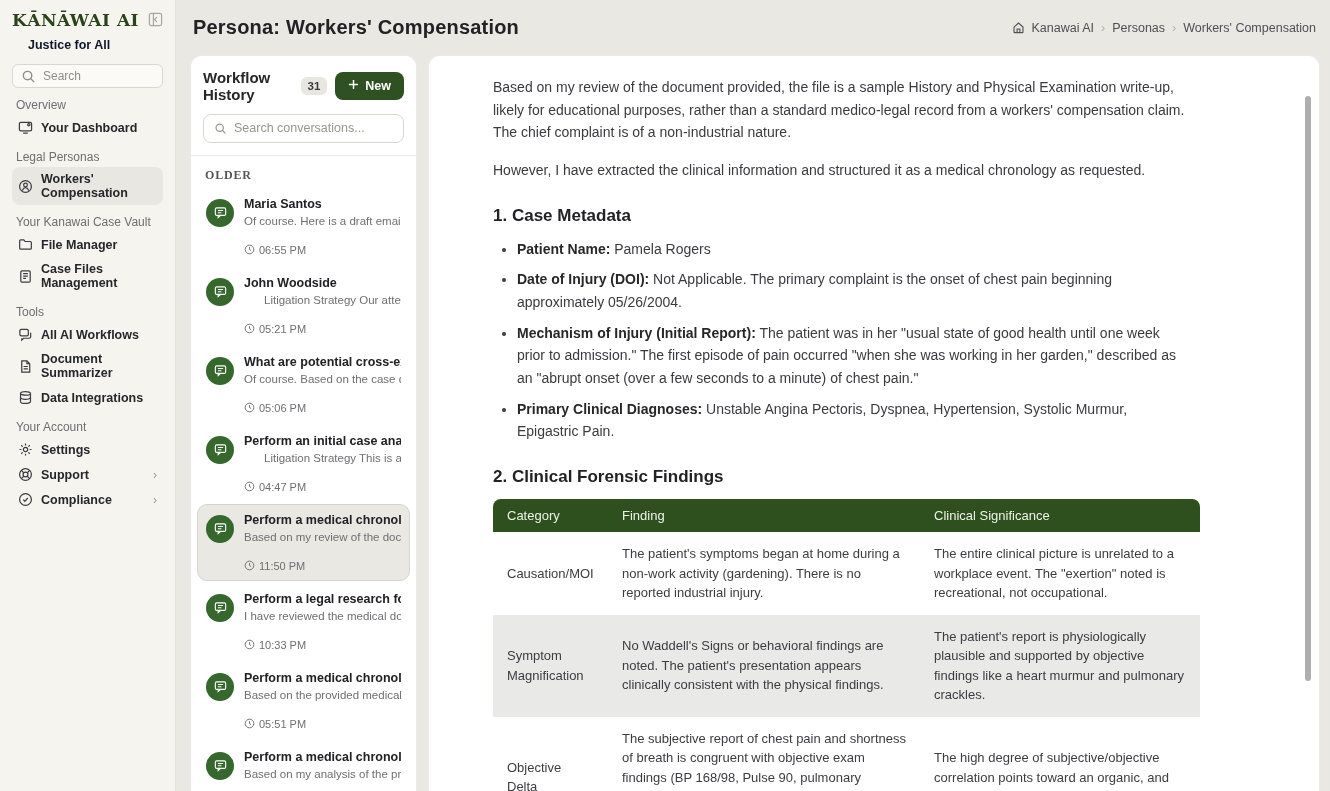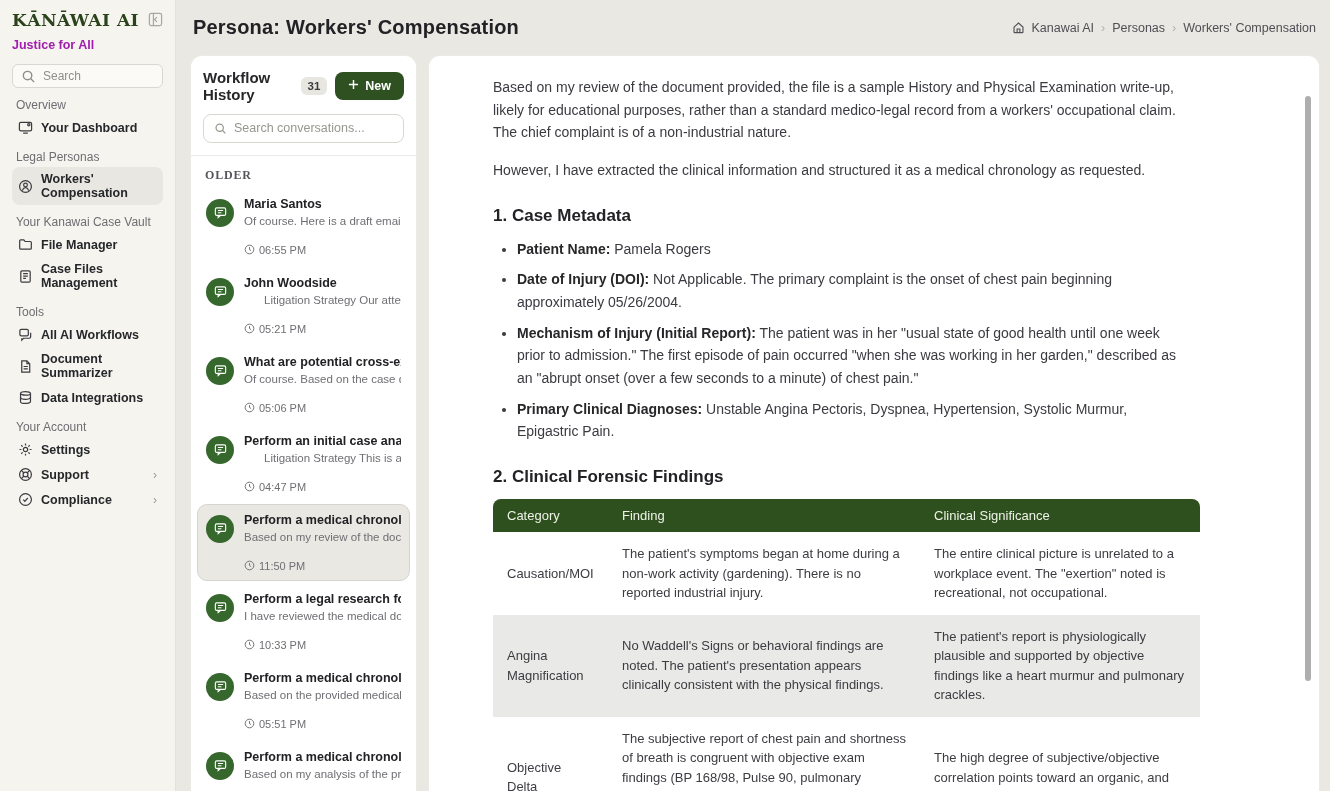--- a/index.html
+++ b/index.html
@@ -16,21 +16,21 @@
   .sidebar {
     flex:0 0 176px; width:176px; background:#f5f4ef;
     border-right:1px solid #e2e1db; padding:10px 12px; overflow:hidden;
   }
   .logo-row { display:flex; align-items:center; justify-content:space-between; }
   .logo {
     font-family:"DejaVu Serif", serif; font-weight:700; font-size:17px;
     letter-spacing:.5px; color:#2b431b; line-height:1.2;
   }
   .collapse-btn { color:#a8a7a1; margin-top:2px; cursor:pointer; }
-  .tagline { font-size:12.5px; font-weight:700; color:#a21caf; margin:7px 0 12px; }
+  .tagline { font-size:12.5px; font-weight:700; color:#0f172a; margin:7px 16px 12px; }
   .side-search {
     display:flex; align-items:center; gap:7px; height:24px;
     border:1px solid #d8d7d1; border-radius:6px; background:#fbfaf7;
     padding:0 8px; color:#8f8f89; font-size:12px; margin-bottom:10px;
   }
   .sec-label { font-size:12px; color:#6e6e73; margin:10px 4px 3px; }
   .s-item {
     display:flex; align-items:center; gap:8px; padding:5px 6px;
     font-size:12.5px; font-weight:600; color:#26272b; border-radius:8px; cursor:pointer;
   }
@@ -422,21 +422,21 @@
                   <span>05:50 PM</span>
                 </div>
             </div>
           </div>
 
         </div>
       </section>
 
       <section class="main-card">
         <div class="doc">
-          <p>Based on my review of the document provided, the file is a sample History and Physical Examination write-up, likely for educational purposes, rather than a standard medico-legal record from a workers' occupational claim. The chief complaint is of a non-industrial nature.</p>
+          <p>Based on my review of the document provided, the file is a sample History and Physical Examination write-up, likely for educational purposes, rather than a standard medico-legal record from a workers' compensation claim. The chief complaint is of a non-industrial nature.</p>
           <p>However, I have extracted the clinical information and structured it as a medical chronology as requested.</p>
 
           <h2>1. Case Metadata</h2>
           <ul>
             <li><b>Patient Name:</b><span> Pamela Rogers</span></li>
             <li><b>Date of Injury (DOI):</b><span> Not Applicable. The primary complaint is the onset of chest pain beginning approximately 05/26/2004.</span></li>
             <li><b>Mechanism of Injury (Initial Report):</b><span> The patient was in her "usual state of good health until one week prior to admission." The first episode of pain occurred "when she was working in her garden," described as an "abrupt onset (over a few seconds to a minute) of chest pain."</span></li>
             <li><b>Primary Clinical Diagnoses:</b><span> Unstable Angina Pectoris, Dyspnea, Hypertension, Systolic Murmur, Epigastric Pain.</span></li>
           </ul>
 
@@ -455,21 +455,21 @@
                   <th>Clinical Significance</th>
                 </tr>
               </thead>
               <tbody>
                 <tr>
                   <td>Causation/MOI</td>
                   <td>The patient's symptoms began at home during a non-work activity (gardening). There is no reported industrial injury.</td>
                   <td>The entire clinical picture is unrelated to a workplace event. The "exertion" noted is recreational, not occupational.</td>
                 </tr>
                 <tr class="alt">
-                  <td>Angina Magnification</td>
+                  <td>Symptom Magnification</td>
                   <td>No Waddell's Signs or behavioral findings are noted. The patient's presentation appears clinically consistent with the physical findings.</td>
                   <td>The patient's report is physiologically plausible and supported by objective findings like a heart murmur and pulmonary crackles.</td>
                 </tr>
                 <tr>
                   <td>Objective Delta</td>
                   <td>The subjective report of chest pain and shortness of breath is congruent with objective exam findings (BP 168/98, Pulse 90, pulmonary crackles, Grade 2/6 systolic murmur, S3 heart sound).</td>
                   <td>The high degree of subjective/objective correlation points toward an organic, and likely serious, cardiac pathology.</td>
                 </tr>
 
               </tbody>

